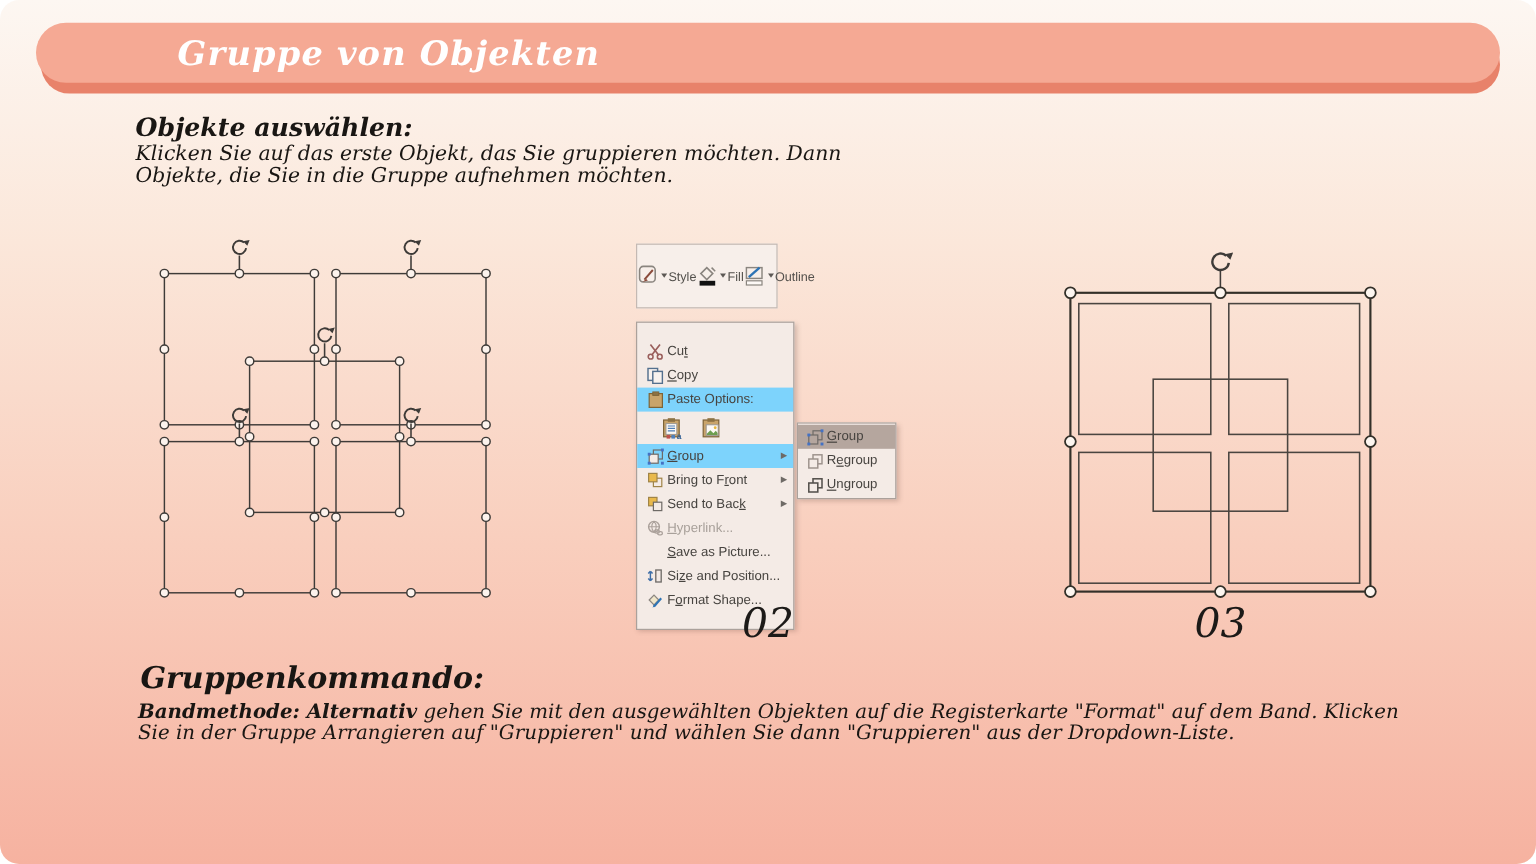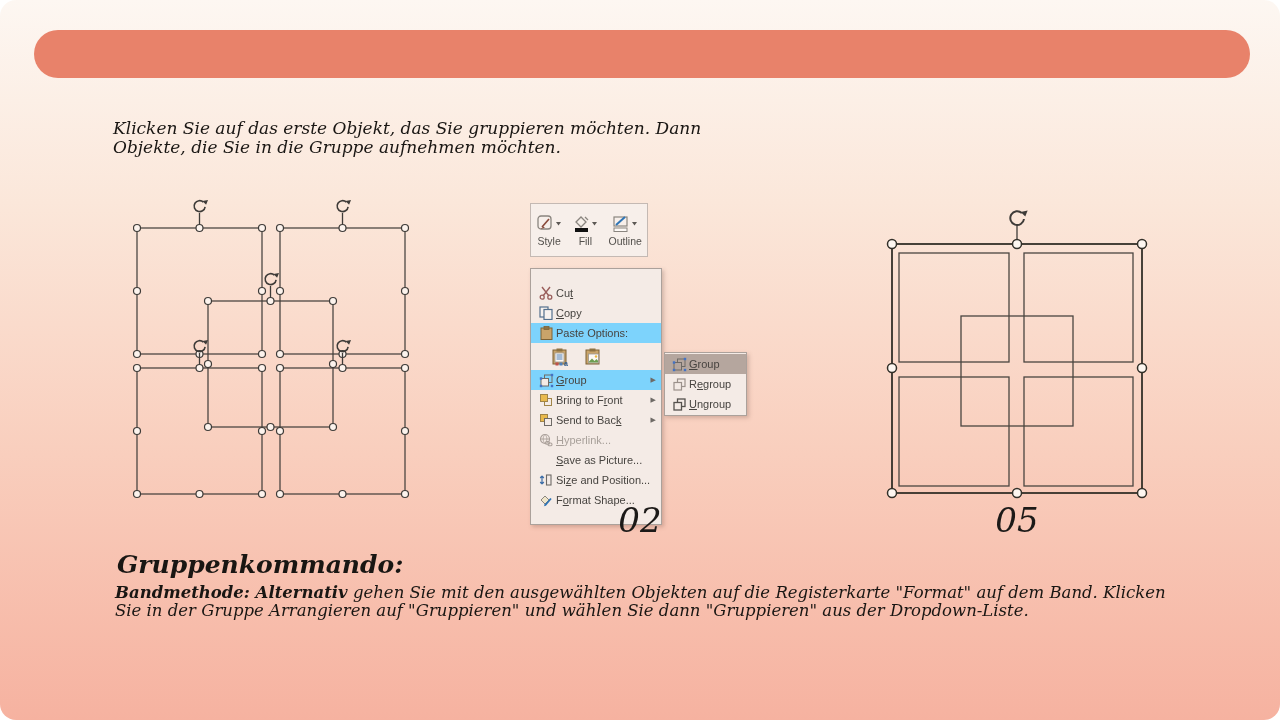--- a/index.html
+++ b/index.html
@@ -37,21 +37,21 @@
   .sqin{fill:none;stroke:#4A4540;stroke-width:1.3;}
   .hnd{fill:#FCF3ED;stroke:#3E3B38;stroke-width:1.2;}
   .hndb{fill:#FDF6F0;stroke:#333029;stroke-width:1.5;}
   .stem{stroke:#3E3B38;stroke-width:1.3;}
   .rot{fill:none;stroke:#3E3B38;stroke-width:1.6;}
   .rothead{fill:#3E3B38;stroke:none;}
   
   .mini-toolbar{position:absolute;left:530px;top:203px;width:116px;height:52px;
     background:#F7EFEA;border:1px solid #C4B9B3;display:flex;align-items:center;
     justify-content:space-around;font-family:"Liberation Sans",sans-serif;}
-  .mtb-btn{display:flex;flex-direction:column;align-items:center;cursor:default;justify-content:center;}
+  .mtb-btn{display:flex;flex-direction:row;align-items:center;cursor:default;justify-content:center;}
   .mtb-btn .lbl{font-size:10.5px;color:#53504c;margin-top:1px;}
   
   .ctx-menu{position:absolute;left:530px;top:268px;width:132px;background:#F4EBE6;
     border:1px solid #ABA19B;box-shadow:2px 2px 4px rgba(90,60,50,.25);
     font-family:"Liberation Sans",sans-serif;font-size:11px;color:#474440;
     padding:14px 0;box-sizing:border-box;}
   .ctx-row{display:flex;align-items:center;height:20px;padding:0 5px 0 5px;}
   .ctx-row .ic{width:20px;display:flex;justify-content:center;align-items:center;flex:none;}
   .ctx-row .txt{white-space:nowrap;}
   .ctx-row .arr{margin-left:auto;font-size:7px;color:#6e6a66;}
@@ -68,21 +68,25 @@
   .sub-row{display:flex;align-items:center;height:20px;padding:0 4px;}
   .sub-row .ic{width:20px;display:flex;justify-content:center;align-items:center;flex:none;}
   .sub-row.hl{background:#B5A69E;}
 </style>
 </head>
 <body>
 
 <div class="slide">
 
   <div class="banner-shadow"></div>
-
+  <div class="banner">
+    <span class="title">Gruppe von Objekten</span>
+  </div>
+
+  <div class="script sec1-heading">Objekte auswählen:</div>
   <div class="script sec1-body">
     <div>Klicken Sie auf das erste Objekt, das Sie gruppieren möchten. Dann</div>
     <div>Objekte, die Sie in die Gruppe aufnehmen möchten.</div>
   </div>
 
   <svg class="figsvg" style="left:118px;top:198px;" width="300" height="310" viewBox="0 0 300 310">
     <defs>
       <g id="hsq">
         <rect class="sq" x="0" y="0" width="125" height="126"></rect>
         <line class="stem" x1="62.5" y1="0" x2="62.5" y2="-15"></line>
@@ -319,20 +323,20 @@
       <circle class="hndb" cx="137" cy="36" r="4.5"></circle>
     <circle class="hndb" cx="262" cy="36" r="4.5"></circle>
       <circle class="hndb" cx="12" cy="160" r="4.5"></circle>
     <circle class="hndb" cx="262" cy="160" r="4.5"></circle>
       <circle class="hndb" cx="12" cy="285" r="4.5"></circle>
     <circle class="hndb" cx="137" cy="285" r="4.5"></circle>
       <circle class="hndb" cx="262" cy="285" r="4.5"></circle>
   </svg>
 
   <div class="fig-label" id="fig2-label">02</div>
-  <div class="fig-label" id="fig3-label">05</div>
+  <div class="fig-label" id="fig3-label">03</div>
 
   <div class="script sec2-heading">Gruppenkommando:</div>
   <div class="script sec2-paras">
     <p><b>Bandmethode: Alternativ</b><span> gehen Sie mit den ausgewählten Objekten auf die Registerkarte "Format" auf dem Band. Klicken Sie in der Gruppe Arrangieren auf "Gruppieren" und wählen Sie dann "Gruppieren" aus der Dropdown-Liste.</span></p>
   </div>
 
 </div>
 
 </body></html>

